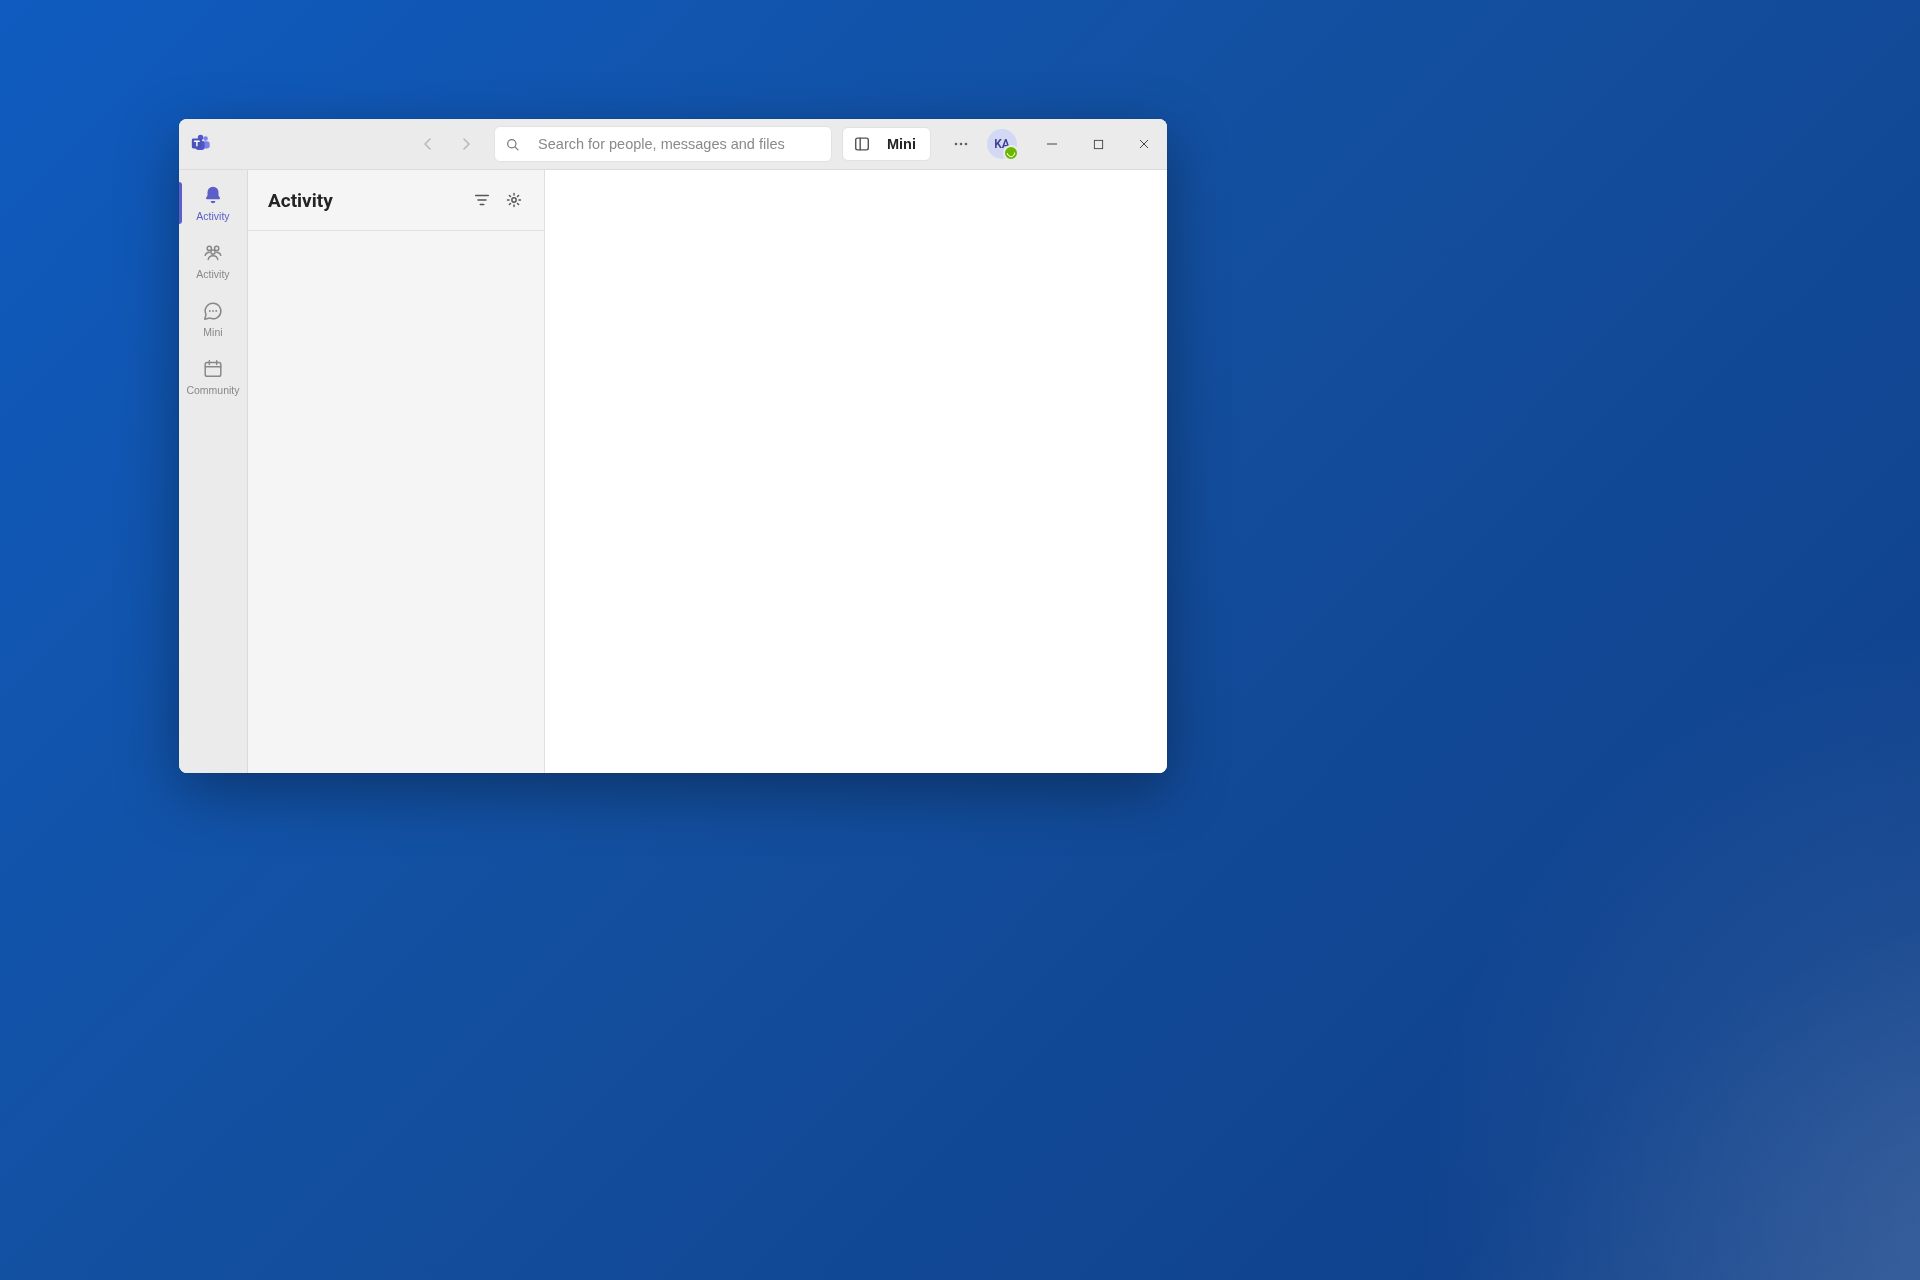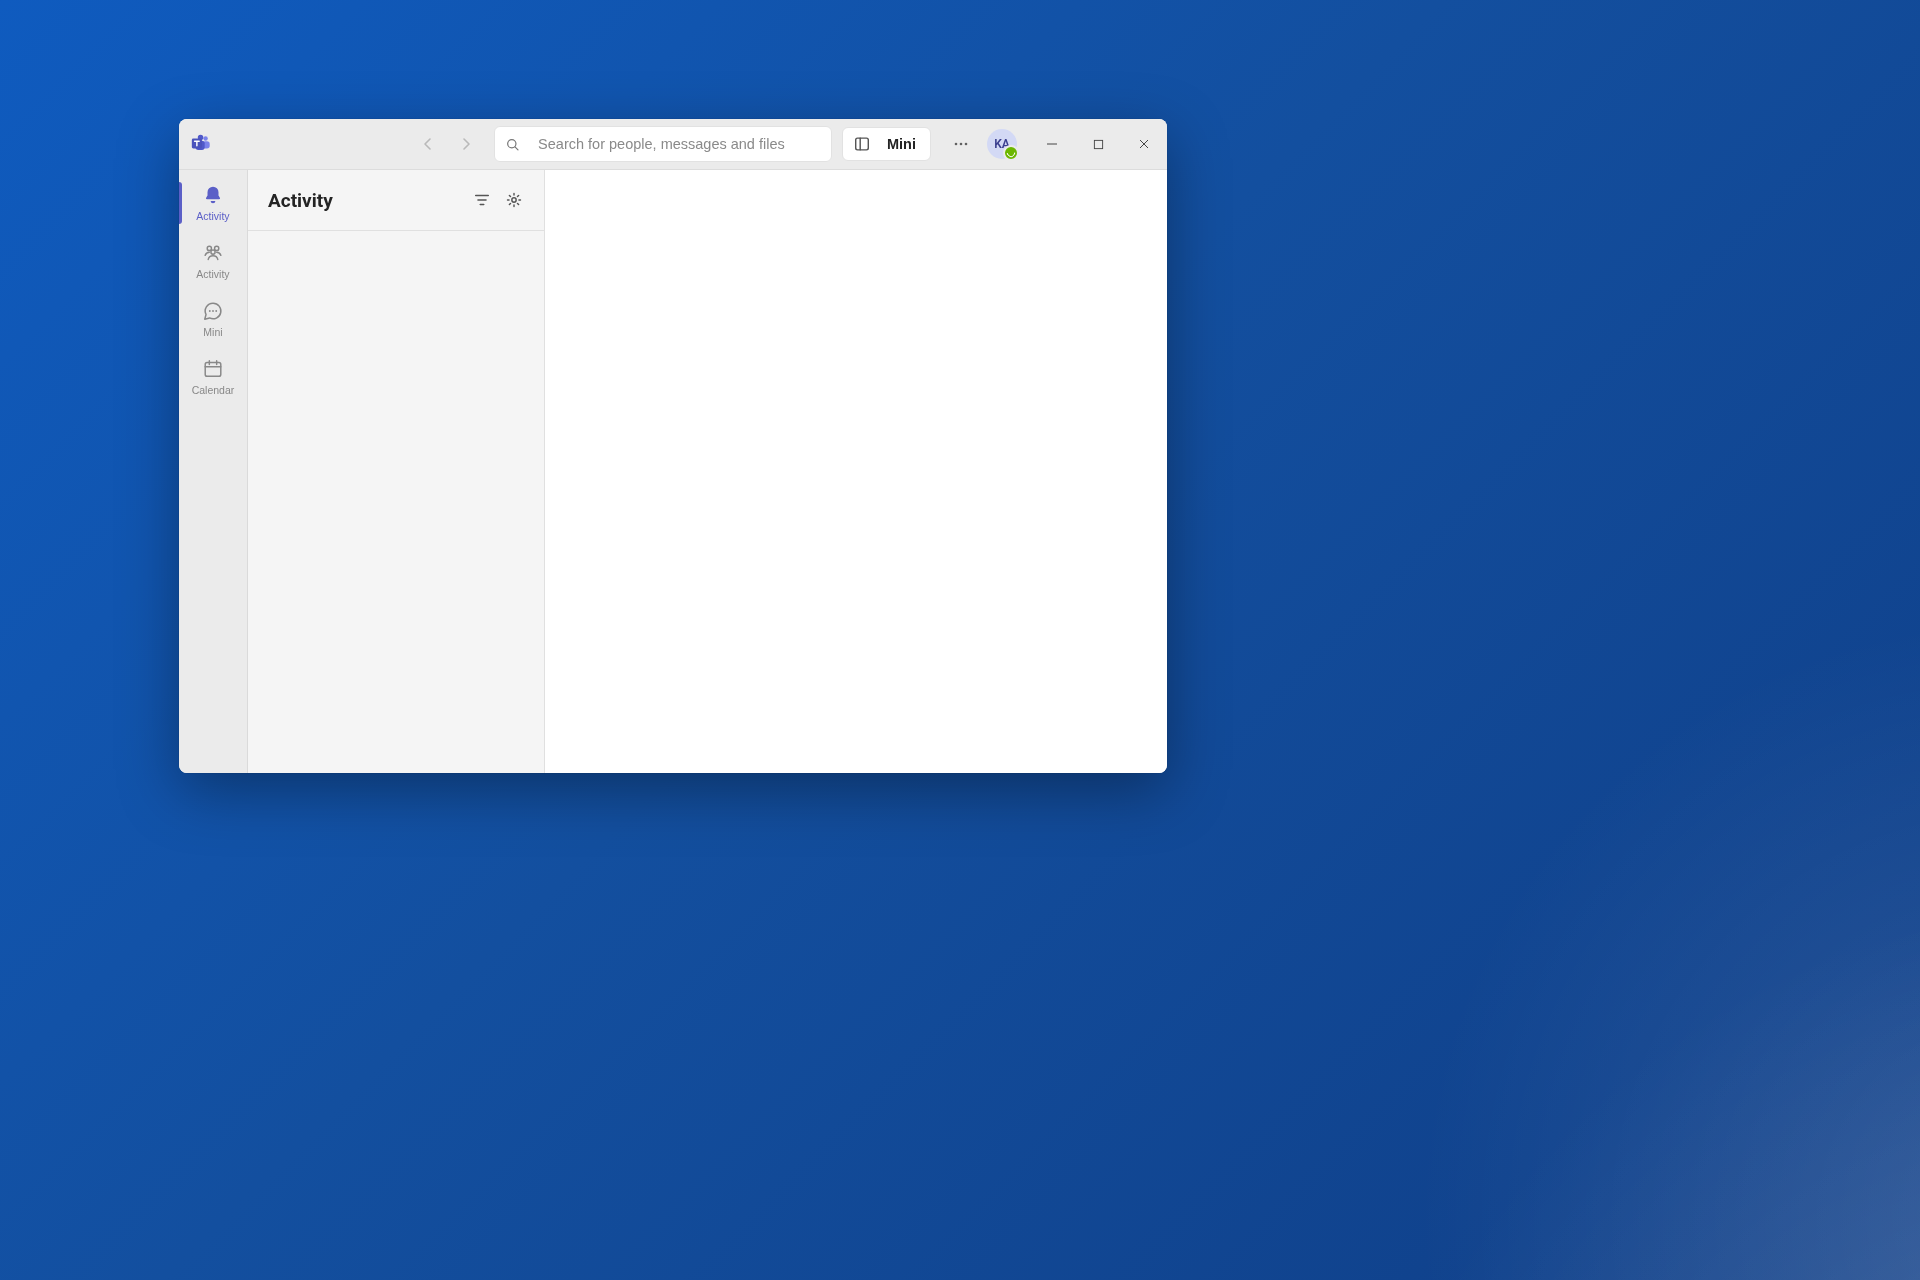--- a/index.html
+++ b/index.html
@@ -264,21 +264,21 @@
             <circle cx="12" cy="12" r="1" fill="currentColor"></circle>
             <circle cx="15.5" cy="12" r="1" fill="currentColor"></circle>
         </svg>
         <span>Mini</span>
       </button>
       <button class="rail-item">
         <svg viewBox="0 0 24 24">
           <rect class="stroke" x="3.5" y="5" width="17" height="15" rx="2"></rect>
           <path class="stroke" d="M3.5 9.5h17M8 3v4M16 3v4"></path>
         </svg>
-        <span>Calendar</span>
+        <span>Community</span>
       </button>
     </nav>
 
     <aside class="listpane">
       <div class="list-header">
         <h1>Activity</h1>
         <button class="icon-btn">
           <svg width="18" height="18" viewBox="0 0 20 20">
             <path class="stroke" d="M3 5h14M5.5 10h9M8 15h4"></path>
           </svg>

